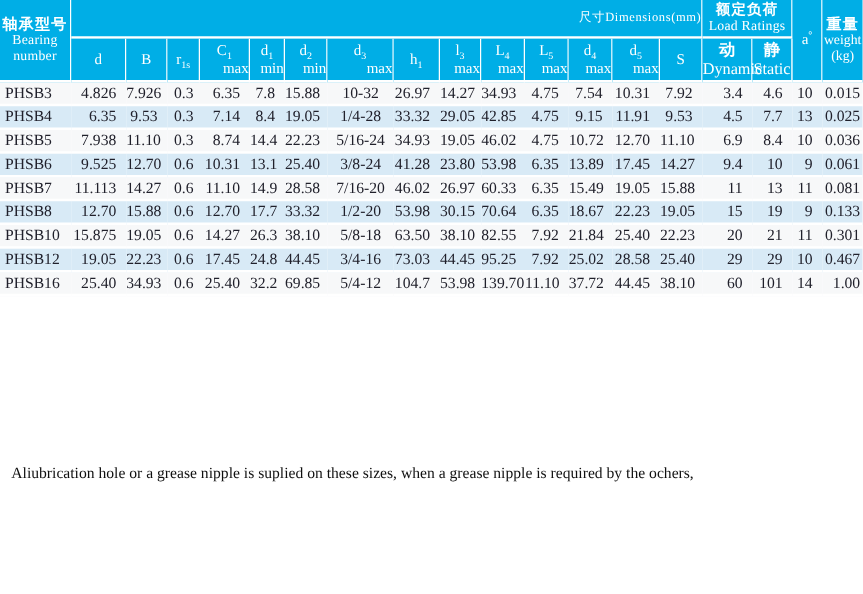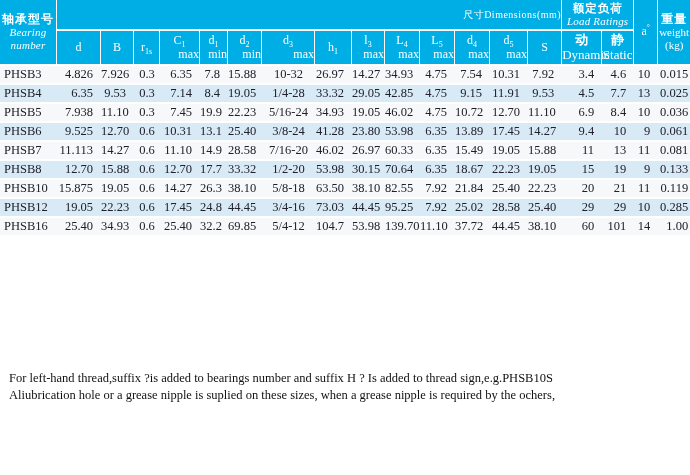--- a/index.html
+++ b/index.html
@@ -19,21 +19,21 @@
   thead th{
     background:#00AEE6;color:#ffffff;font-weight:normal;
     border-right:1px solid #ffffff;border-bottom:2px solid #ffffff;
     vertical-align:middle;text-align:center;line-height:1.12;
   }
   thead tr:first-child th{height:31px;}
   thead tr.subhead th{height:35px;font-size:12px;}
   thead tr:first-child th:last-child{border-right:none;}
 
   .hdr-cn{font-weight:bold;font-size:12px;letter-spacing:1px;}
-  .hdr-en{font-size:11px;letter-spacing:0.2px;font-style:italic;}
+  .hdr-en{font-size:11px;letter-spacing:0.2px;}
   .dims-label{font-size:10px;letter-spacing:0.5px;text-align:right;}
   .load-head .hdr-cn{font-size:11.5px;}
   .load-head .hdr-en{font-size:11px;}
   .dim-l2{font-size:12px;text-align:right;}
   .spec sub{font-size:8px;line-height:0;}
   .spec sup{font-size:8px;line-height:0;}
   .load-cn{font-weight:bold;font-size:13px;}
   .load-en{font-size:13px;}
   .wt-head{font-size:11px;}
   .wt-head .hdr-cn{font-size:12px;}
@@ -173,22 +173,22 @@
           <td class="al-right">4.5</td>
           <td class="al-right">7.7</td>
           <td class="al-right">13</td>
           <td class="al-right">0.025</td>
         </tr>
         <tr>
           <td class="al-left">PHSB5</td>
           <td class="al-right">7.938</td>
           <td class="al-right">11.10</td>
           <td class="al-center">0.3</td>
-          <td class="al-right">7.45</td>
-          <td class="al-right">19.9</td>
+          <td class="al-right">8.74</td>
+          <td class="al-right">14.4</td>
           <td class="al-right">22.23</td>
           <td class="al-center">5/16-24</td>
           <td class="al-right">34.93</td>
           <td class="al-right">19.05</td>
           <td class="al-right">46.02</td>
           <td class="al-right">4.75</td>
           <td class="al-right">10.72</td>
           <td class="al-right">12.70</td>
           <td class="al-right">11.10</td>
           <td class="al-right">6.9</td>
@@ -271,42 +271,42 @@
           <td class="al-right">63.50</td>
           <td class="al-right">38.10</td>
           <td class="al-right">82.55</td>
           <td class="al-right">7.92</td>
           <td class="al-right">21.84</td>
           <td class="al-right">25.40</td>
           <td class="al-right">22.23</td>
           <td class="al-right">20</td>
           <td class="al-right">21</td>
           <td class="al-right">11</td>
-          <td class="al-right">0.119</td>
+          <td class="al-right">0.301</td>
         </tr>
         <tr>
           <td class="al-left">PHSB12</td>
           <td class="al-right">19.05</td>
           <td class="al-right">22.23</td>
           <td class="al-center">0.6</td>
           <td class="al-right">17.45</td>
           <td class="al-right">24.8</td>
           <td class="al-right">44.45</td>
           <td class="al-center">3/4-16</td>
           <td class="al-right">73.03</td>
           <td class="al-right">44.45</td>
           <td class="al-right">95.25</td>
           <td class="al-right">7.92</td>
           <td class="al-right">25.02</td>
           <td class="al-right">28.58</td>
           <td class="al-right">25.40</td>
           <td class="al-right">29</td>
           <td class="al-right">29</td>
           <td class="al-right">10</td>
-          <td class="al-right">0.285</td>
+          <td class="al-right">0.467</td>
         </tr>
         <tr>
           <td class="al-left">PHSB16</td>
           <td class="al-right">25.40</td>
           <td class="al-right">34.93</td>
           <td class="al-center">0.6</td>
           <td class="al-right">25.40</td>
           <td class="al-right">32.2</td>
           <td class="al-right">69.85</td>
           <td class="al-center">5/4-12</td>
@@ -319,17 +319,16 @@
           <td class="al-right">38.10</td>
           <td class="al-right">60</td>
           <td class="al-right">101</td>
           <td class="al-right">14</td>
           <td class="al-right">1.00</td>
         </tr>
       </tbody>
   </table>
 
   <div class="notes">
-    <div class="note-line en-line">For left-hand thread,suffix ?is added to bearings number and suffix H ? Is added to thread sign,e.g.PHSB10S</div>
     <div class="note-line en-line">Aliubrication hole or a grease nipple is  suplied on these sizes, when a grease nipple is required by the ochers,</div>
   </div>
 
 </div>
 
 </body></html>

